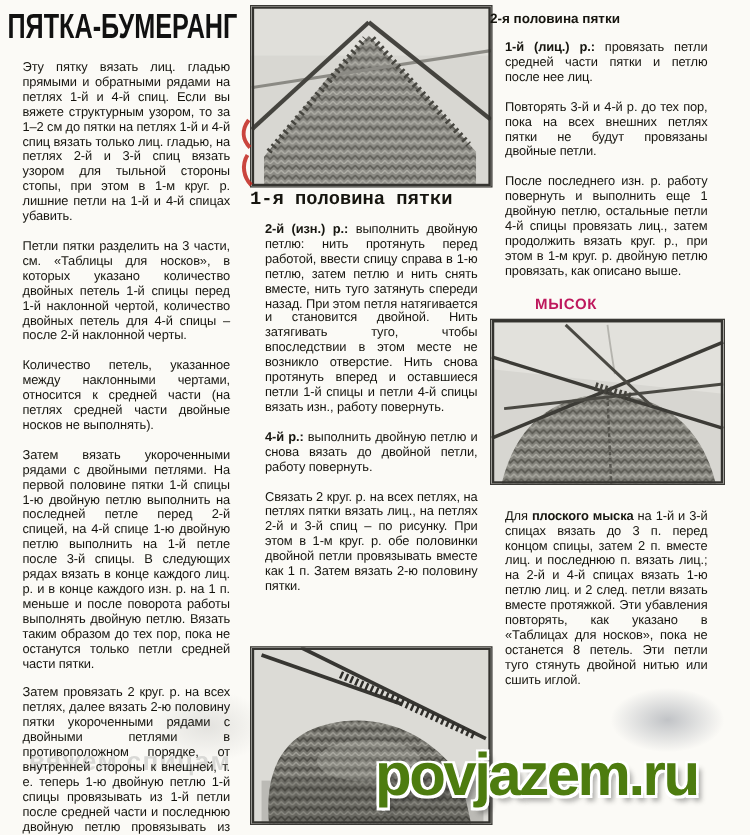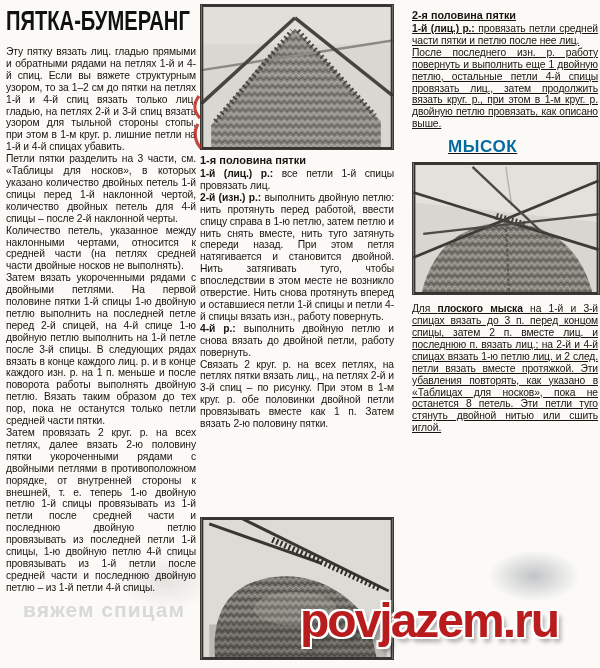--- a/index.html
+++ b/index.html
@@ -1,34 +1,34 @@
 <!DOCTYPE html>
 <html><head>
 <meta charset="utf-8">
 <style>
   html,body{margin:0;padding:0;background:#e8e8e6;}
   .page{position:relative;width:600px;height:668px;background:#fbfaf6;overflow:hidden;
         font-family:"Liberation Sans",sans-serif;color:#16150f;}
   .col{position:absolute;}
   #col-left{left:6px;top:3px;width:190px;z-index:1;}
   #col-mid{left:200px;top:4px;width:194px;z-index:1;}
-  #col-right{left:412px;top:9px;width:186px;z-index:1;text-decoration:underline;}
+  #col-right{left:392px;top:9px;width:186px;z-index:1;}
   .title{font-size:28px;font-weight:700;white-space:nowrap;letter-spacing:0;
          transform:scaleX(.72);transform-origin:0 50%;margin:2px 0 9px 0;color:#111;}
-  .para{margin:0;font-size:10.3px;line-height:11.9px;text-align:justify;letter-spacing:-.1px;}
+  .para{margin:12px;font-size:10.3px;line-height:11.9px;text-align:justify;letter-spacing:-.1px;}
   .para b{font-weight:700;}
-  .caption{font-weight:700;font-size:11px;line-height:12px;margin:4px 0 2px 0;}
+  .caption{font-weight:700;font-size:15px;line-height:12px;margin:4px 0 2px 0;font-family:Liberation Mono, monospace;}
   .subhead{font-weight:700;font-size:10.8px;line-height:12px;margin:0 0 2px 0;}
-  .toe-heading{font-weight:700;font-size:17px;letter-spacing:.6px;margin:7px 0 5px 36px;color:#0369a1;}
+  .toe-heading{font-weight:700;font-size:12px;letter-spacing:.6px;margin:7px 0 5px 36px;color:#be185d;}
   .photo-frame{display:block;border:1.5px solid #3a3935;box-sizing:border-box;background:#d8d7d2;}
   #photo-heel-done{position:absolute;left:200px;top:517px;z-index:2;}
   .wm-club{position:absolute;left:23px;top:598px;z-index:0;font-weight:700;font-size:21px;
            letter-spacing:1px;color:#d9d9d6;white-space:nowrap;}
   .wm-site{position:absolute;left:300px;top:593px;z-index:5;font-weight:700;font-size:48px;
-           letter-spacing:-2px;color:#b91c1c;white-space:nowrap;
+           letter-spacing:-2px;color:#4d7c0f;white-space:nowrap;
            text-shadow:-2px -2px 0 #fff,2px -2px 0 #fff,-2px 2px 0 #fff,2px 2px 0 #fff,
                        4px 5px 4px rgba(40,40,40,.38);}
   .red-mark{position:absolute;left:191px;top:94px;z-index:3;}
   .smudge{position:absolute;border-radius:50%;pointer-events:none;}
   #smudge-right{left:488px;top:550px;width:92px;height:52px;z-index:0;
       background:radial-gradient(ellipse at center,rgba(58,68,88,.30),rgba(58,68,88,0) 70%);}
   #smudge-left{left:116px;top:552px;width:100px;height:58px;z-index:0;
       background:radial-gradient(ellipse at center,rgba(120,120,118,.18),rgba(120,120,118,0) 70%);}
 </style>
 </head>
@@ -66,21 +66,20 @@
       <polygon points="10,146 10,122 60,60 95,24 132,62 182,118 182,146" fill="url(#kp1)"></polygon>
       <line x1="0" y1="66" x2="194" y2="36" stroke="#8b8a84" stroke-width="2.5"></line>
       <line x1="0" y1="100" x2="95" y2="13" stroke="#45443f" stroke-width="3.5"></line>
       <line x1="95" y1="13" x2="194" y2="92" stroke="#45443f" stroke-width="3.5"></line>
       <path d="M14,118 L92,26" stroke="#46453f" stroke-width="5" stroke-dasharray="2,3" fill="none"></path>
       <path d="M98,26 L176,112" stroke="#46453f" stroke-width="5" stroke-dasharray="2,3" fill="none"></path>
       <rect x="1" y="1" width="192" height="144" fill="none" stroke="#34332f" stroke-width="2"></rect>
     </svg>
     <div class="caption">1-я половина пятки</div>
     <div>
-        <p class="para"><b>1-й (лиц.) р.: </b>все петли 1-й спицы провязать лиц.</p>
         <p class="para"><b>2-й (изн.) р.: </b>выполнить двойную петлю: нить протянуть перед работой, ввести спицу справа в 1-ю петлю, затем петлю и нить снять вместе, нить туго затянуть спереди назад. При этом петля натягивается и становится двойной. Нить затягивать туго, чтобы впоследствии в этом месте не возникло отверстие. Нить снова протянуть вперед и оставшиеся петли 1-й спицы и петли 4-й спицы вязать изн., работу повернуть.</p>
         <p class="para"><b>4-й р.: </b>выполнить двойную петлю и снова вязать до двойной петли, работу повернуть.</p>
         <p class="para">Связать 2 круг. р. на всех петлях, на петлях пятки вязать лиц., на петлях 2-й и 3-й спиц – по рисунку. При этом в 1-м круг. р. обе половинки двойной петли провязывать вместе как 1 п. Затем вязать 2-ю половину пятки.</p>
       </div>
   </div>
 
   <svg class="photo-frame" id="photo-heel-done" width="194" height="143" viewBox="0 0 194 143" xmlns="http://www.w3.org/2000/svg">
     <defs>
       <pattern id="kp2" width="6" height="8" patternUnits="userSpaceOnUse">
         <rect width="6" height="8" fill="#77766f"></rect>
@@ -95,20 +94,21 @@
     <line x1="8" y1="6" x2="122" y2="46" stroke="#373632" stroke-width="3"></line>
     <line x1="40" y1="0" x2="190" y2="74" stroke="#373632" stroke-width="3"></line>
     <path d="M72,22 L182,72" stroke="#2e2d29" stroke-width="6" stroke-dasharray="2,2.5" fill="none"></path>
     <rect x="1" y="1" width="192" height="141" fill="none" stroke="#34332f" stroke-width="2"></rect>
   </svg>
 
   <div class="col" id="col-right">
     <div class="subhead">2-я половина пятки</div>
     <div>
         <p class="para"><b>1-й (лиц.) р.: </b>провязать петли средней части пятки и петлю после нее лиц.</p>
+        <p class="para">Повторять 3-й и 4-й р. до тех пор, пока на всех внешних петлях пятки не будут провязаны двойные петли.</p>
         <p class="para">После последнего изн. р. работу повернуть и выполнить еще 1 двойную петлю, остальные петли 4-й спицы провязать лиц., затем продолжить вязать круг. р., при этом в 1-м круг. р. двойную петлю провязать, как описано выше.</p>
       </div>
     <div class="toe-heading">МЫСОК</div>
     <svg class="photo-frame" width="188" height="133" viewBox="0 0 188 133" xmlns="http://www.w3.org/2000/svg">
       <defs>
         <pattern id="kp3" width="6" height="8" patternUnits="userSpaceOnUse">
           <rect width="6" height="8" fill="#85847d"></rect>
           <path d="M0 1 L3 4 L6 1" stroke="#57564f" stroke-width="1.3" fill="none"></path>
           <path d="M0 5 L3 8 L6 5" stroke="#aeada5" stroke-width="1" fill="none"></path>
         </pattern>

